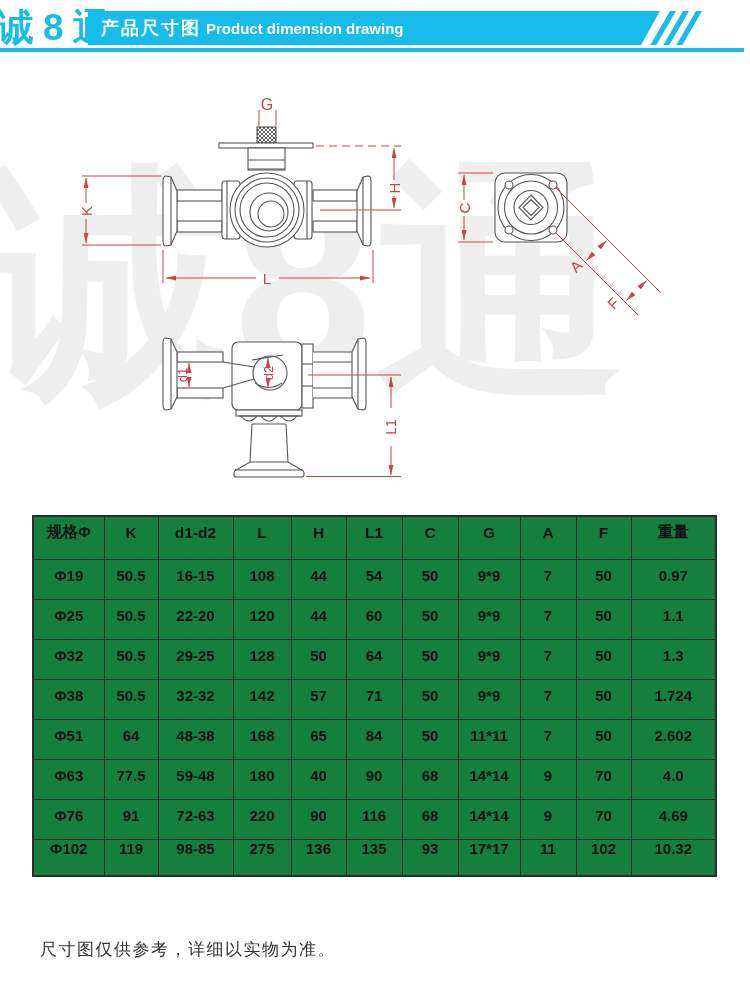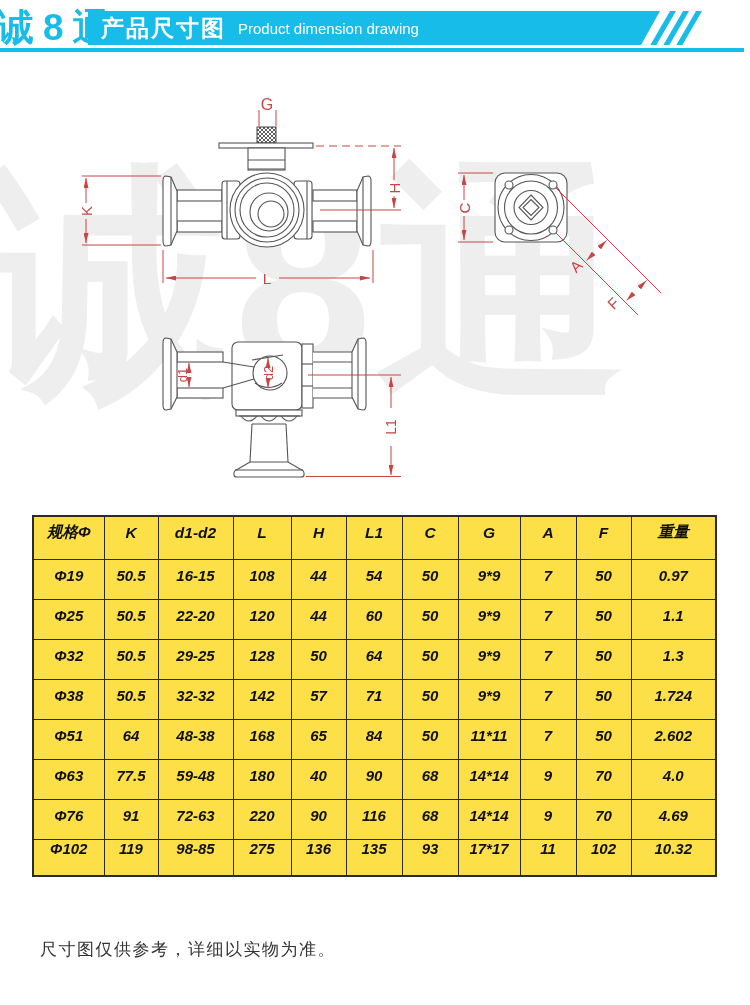--- a/index.html
+++ b/index.html
@@ -5,41 +5,41 @@
   html,body{margin:0;padding:0;background:#fff;}
   #page{position:relative;width:750px;height:1005px;background:#fff;overflow:hidden;
         font-family:"Liberation Sans","DejaVu Sans",sans-serif;}
 
   
   .logo{position:absolute;left:-3px;top:3px;font-size:37px;font-weight:bold;
         color:#18bce9;letter-spacing:9px;white-space:nowrap;z-index:3;}
   .banner{position:absolute;left:88px;top:11px;width:572px;height:34px;background:#18bce9;
           clip-path:polygon(0 0,100% 0,calc(100% - 19px) 100%,0 100%);
           display:flex;align-items:center;z-index:3;}
-  .banner-zh{color:#fff;font-size:23px;font-weight:bold;margin-left:13px;letter-spacing:2px;white-space:nowrap;text-align:right;}
-  .banner-en{color:#fff;font-size:15px;font-weight:normal;margin-left:12px;white-space:nowrap;}
+  .banner-zh{color:#fff;font-size:18px;font-weight:bold;margin-left:13px;letter-spacing:2px;white-space:nowrap;text-align:right;}
+  .banner-en{color:#fff;font-size:15px;font-weight:bold;margin-left:5px;white-space:nowrap;}
   .stripe{position:absolute;top:11px;width:6px;height:34px;background:#18bce9;
           transform:skewX(-30deg);transform-origin:top left;z-index:3;}
   .stripe.s1{left:670px;} .stripe.s2{left:683px;} .stripe.s3{left:696px;}
   .divider{position:absolute;left:0;top:48px;width:744px;height:4px;background:#18bce9;z-index:3;}
 
   
   .watermark{position:absolute;left:-18px;top:160px;font-size:248px;font-weight:bold;
              color:#eeeeee;line-height:1;white-space:nowrap;letter-spacing:4px;z-index:0;}
 
   
   svg.drawing{position:absolute;left:0;top:55px;z-index:1;}
   .blk{stroke:#555;stroke-width:1.1;fill:none;}
   .blkf{stroke:#555;stroke-width:1.1;fill:#fff;}
   .red{stroke:#c84545;stroke-width:1;fill:none;}
   .redlbl{fill:#c84545;stroke:none;font-family:"Liberation Sans",sans-serif;}
 
   
-  .dim-table{position:absolute;left:32px;top:515px;width:684px;z-index:2;background:#fde047;
-             border-collapse:collapse;table-layout:fixed;border:2px solid #2b2b2b;font-style:italic;}
+  .dim-table{position:absolute;left:32px;top:515px;width:684px;z-index:2;background:#15803d;
+             border-collapse:collapse;table-layout:fixed;border:2px solid #2b2b2b;}
   .dim-table th,.dim-table td{border:1.4px solid #2b2b2b;text-align:center;vertical-align:middle;
              font-size:15px;font-weight:600;color:#101010;height:40px;box-sizing:border-box;
              padding:0 0 7px 0;overflow:hidden;}
   .dim-table thead th{height:43px;padding:2px 0 12px 0;font-size:15.5px;}
   .dim-table tbody tr:last-child td{height:35px;padding-bottom:18px;}
 
   
   .footer-note{position:absolute;left:40px;top:938px;font-size:17px;color:#333;
                letter-spacing:1.5px;z-index:2;}
 </style>

